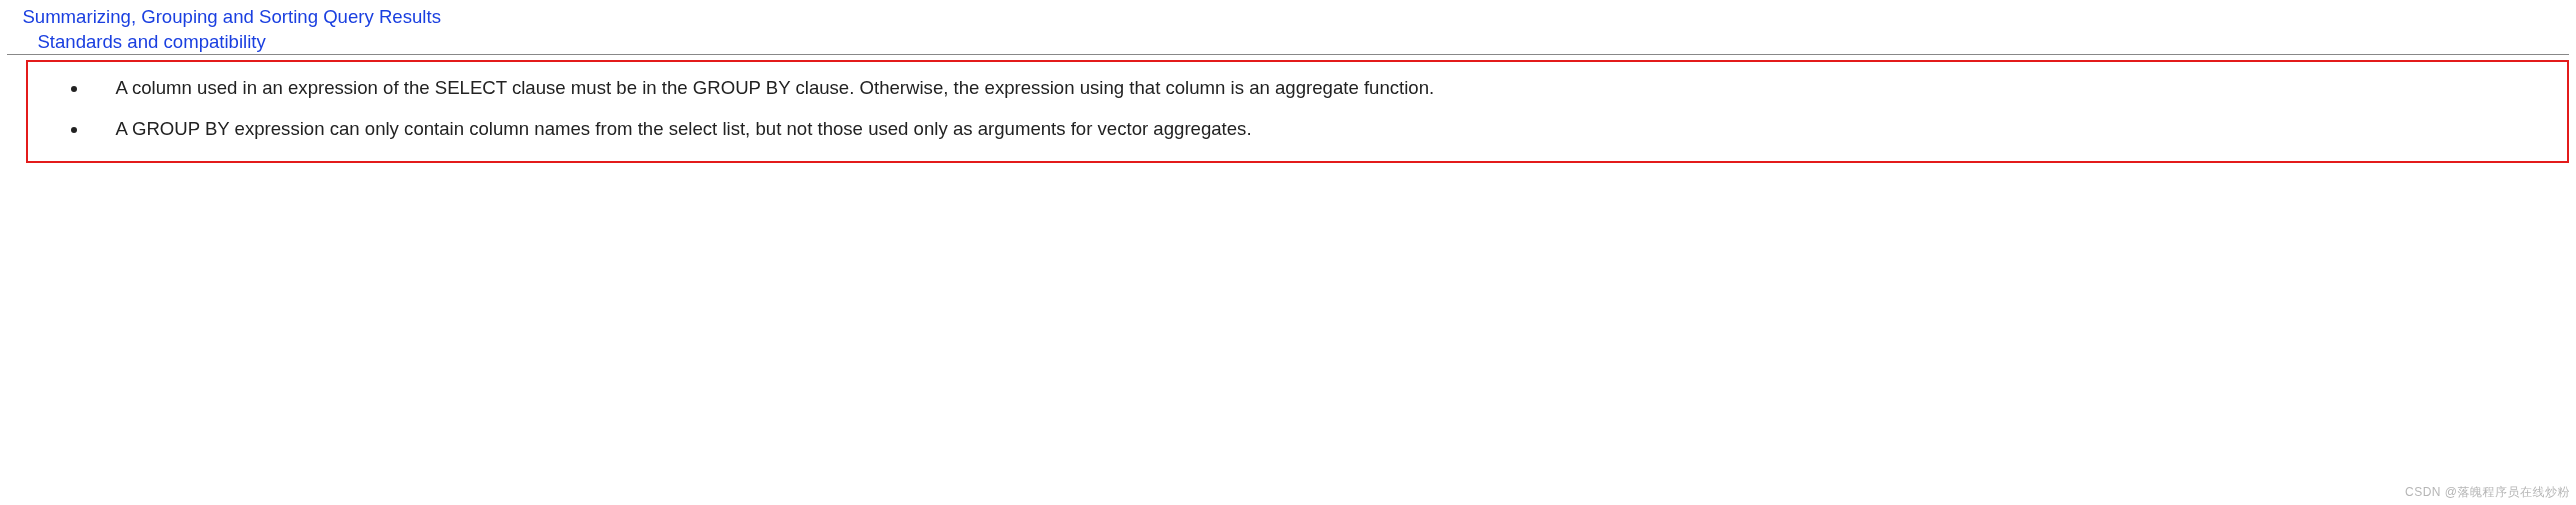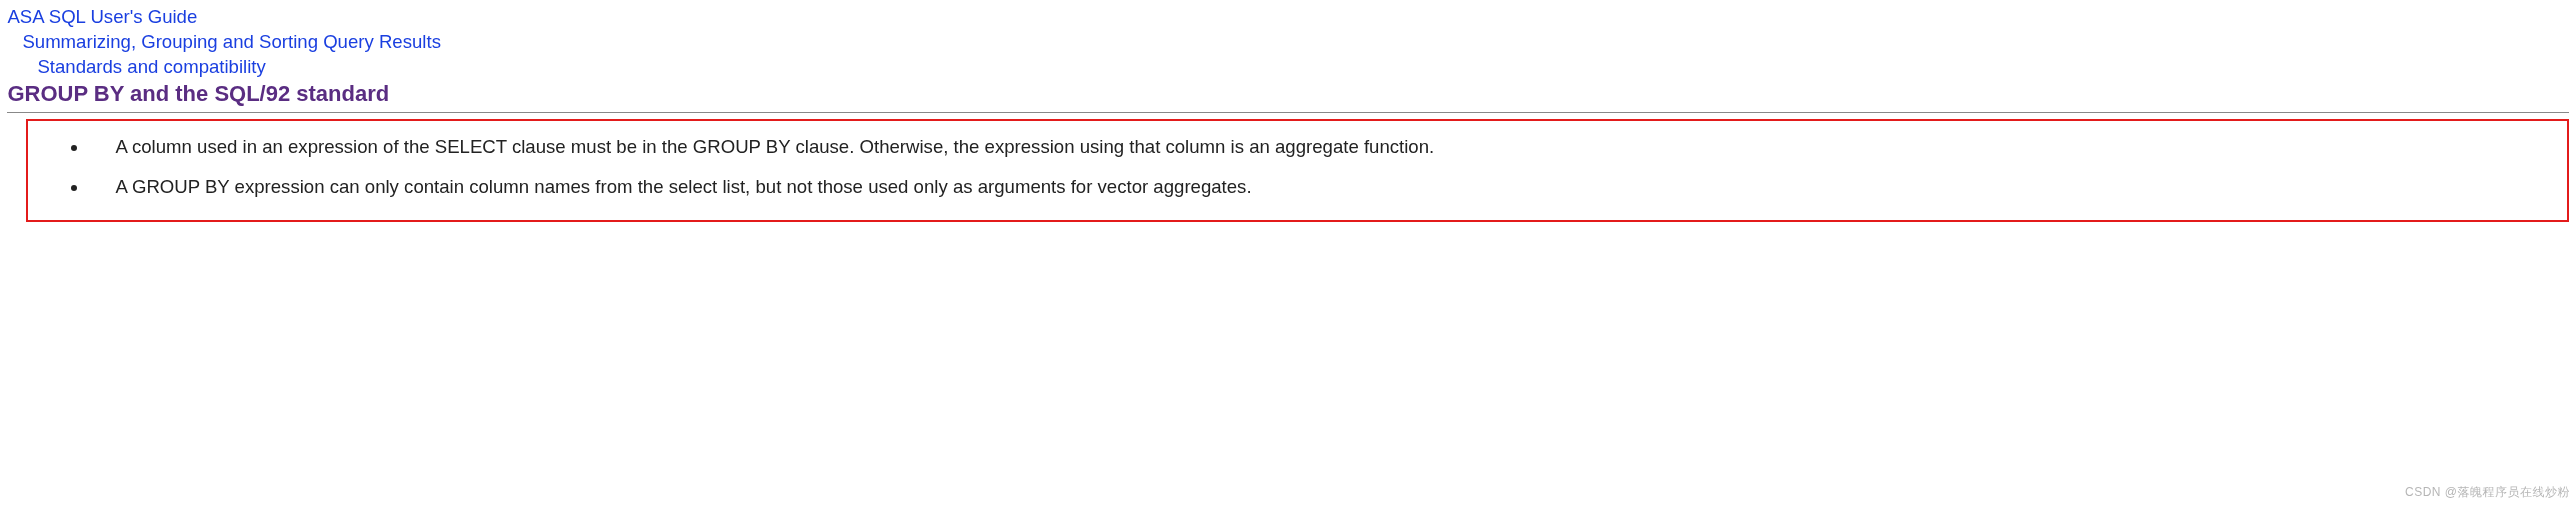--- a/index.html
+++ b/index.html
@@ -70,32 +70,28 @@
     letter-spacing: 0.5px;
     pointer-events: none;
   }
 </style>
 </head>
 <body>
 
 <div class="page">
 
   <div class="breadcrumb">
-    <div class="bc-1">
-      <a href="#">ASA SQL User's Guide</a>
-    </div>
     <div class="bc-2">
       <a href="#">Summarizing, Grouping and Sorting Query Results</a>
     </div>
     <div class="bc-3">
       <a href="#">Standards and compatibility</a>
     </div>
   </div>
 
-  <h1 class="title">GROUP BY and the SQL/92 standard</h1>
 
   <hr class="sep">
 
   <div class="content">
 
     <div class="highlight-box">
       <ul class="rules">
         <li>A column used in an expression of the SELECT clause must be in the GROUP BY clause. Otherwise, the expression using that column is an aggregate function.</li>
         <li>A GROUP BY expression can only contain column names from the select list, but not those used only as arguments for vector aggregates.</li>
       </ul>

